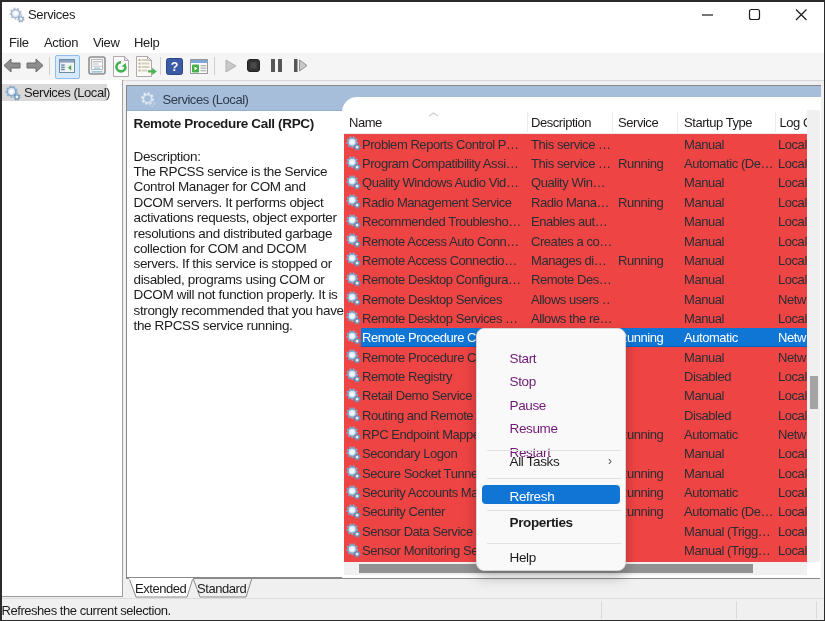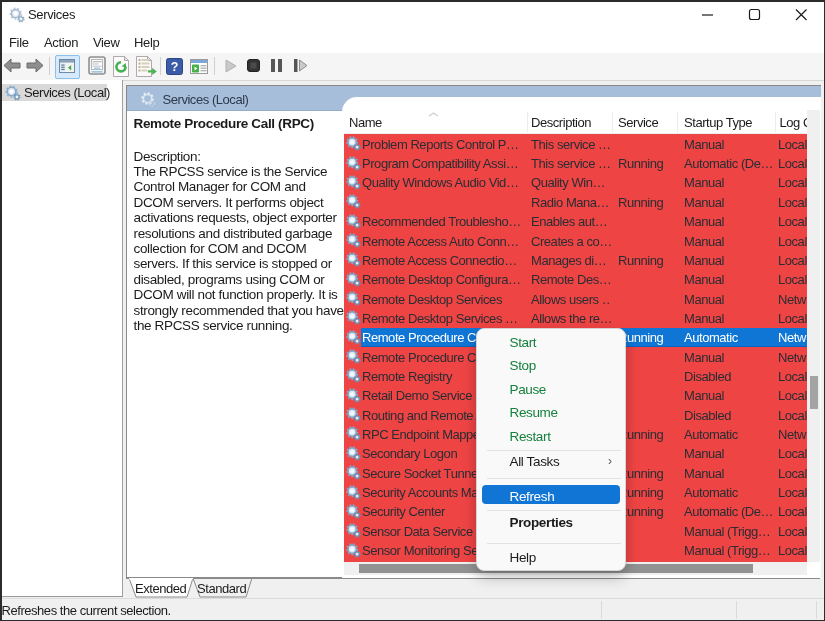--- a/index.html
+++ b/index.html
@@ -49,21 +49,21 @@
   #hthumb{left:15px;top:1.5px;width:394px;height:9px;background:#929292;}
   
   #tabband{left:126px;top:578px;width:694px;height:20px;background:#e5e5e5;text-align:center;}
   #statusbar{left:0;top:598px;width:825px;height:21px;background:#f0f0f0;border-top:1px solid #dcdcdc;padding-left:47px;}
   #statustext{left:1.5px;top:4px;font-size:13px;letter-spacing:-0.45px;}
   .statussep{top:2px;width:1px;height:18px;background:#dadada;}
   
   #ctxmenu{left:476px;top:328px;width:148px;height:241px;background:#f9f9f9;border:1px solid #d5d5d5;
            border-radius:8px;box-shadow:0 6px 14px rgba(0,0,0,0.25);z-index:50;}
   .mi{position:absolute;left:32.5px;white-space:nowrap;}
-  .mi-dis{color:#15803d;}
+  .mi-dis{color:#701a75;margin-top:16px;}
   .msep{position:absolute;left:10px;width:134px;height:1px;background:#e2e2e2;}
   #mi-refresh-hl{position:absolute;left:5px;top:156px;width:138px;height:18.5px;background:#1075d5;border-radius:4px;}
   
   .winborder{background:#2b2b2b;z-index:99;}
 </style>
 </head>
 <body>
 
 <div class="abs" id="midbg"></div>
 
@@ -306,20 +306,21 @@
       <svg class="rowicon" viewBox="0 0 17 17">
         <g fill="none">
           <circle cx="7" cy="7" r="5.9" stroke="#83a9cc" stroke-width="1.7" stroke-dasharray="1.9 2.1"></circle>
           <circle cx="7" cy="7" r="4.6" fill="#d9e7f3" stroke="#7fa6ca" stroke-width="1.7"></circle>
           <circle cx="7" cy="7" r="2.2" fill="#f6fafd"></circle>
           <circle cx="12.6" cy="12.6" r="3.3" stroke="#6b93b9" stroke-width="1.4" stroke-dasharray="1.4 1.5"></circle>
           <circle cx="12.6" cy="12.6" r="2.4" fill="#c6d8e9" stroke="#6b93b9" stroke-width="1.3"></circle>
           <circle cx="12.6" cy="12.6" r="1" fill="#fff"></circle>
         </g>
       </svg>
+      <div class="cell c-name">Radio Management Service</div>
       <div class="cell c-desc">Radio Mana…</div>
       <div class="cell c-status">Running</div>
       <div class="cell c-start">Manual</div>
       <div class="cell c-logon">Local</div>
     </div>
     <div class="row" style="top:101.60000000000001px">
       <svg class="rowicon" viewBox="0 0 17 17">
         <g fill="none">
           <circle cx="7" cy="7" r="5.9" stroke="#83a9cc" stroke-width="1.7" stroke-dasharray="1.9 2.1"></circle>
           <circle cx="7" cy="7" r="4.6" fill="#d9e7f3" stroke="#7fa6ca" stroke-width="1.7"></circle>

